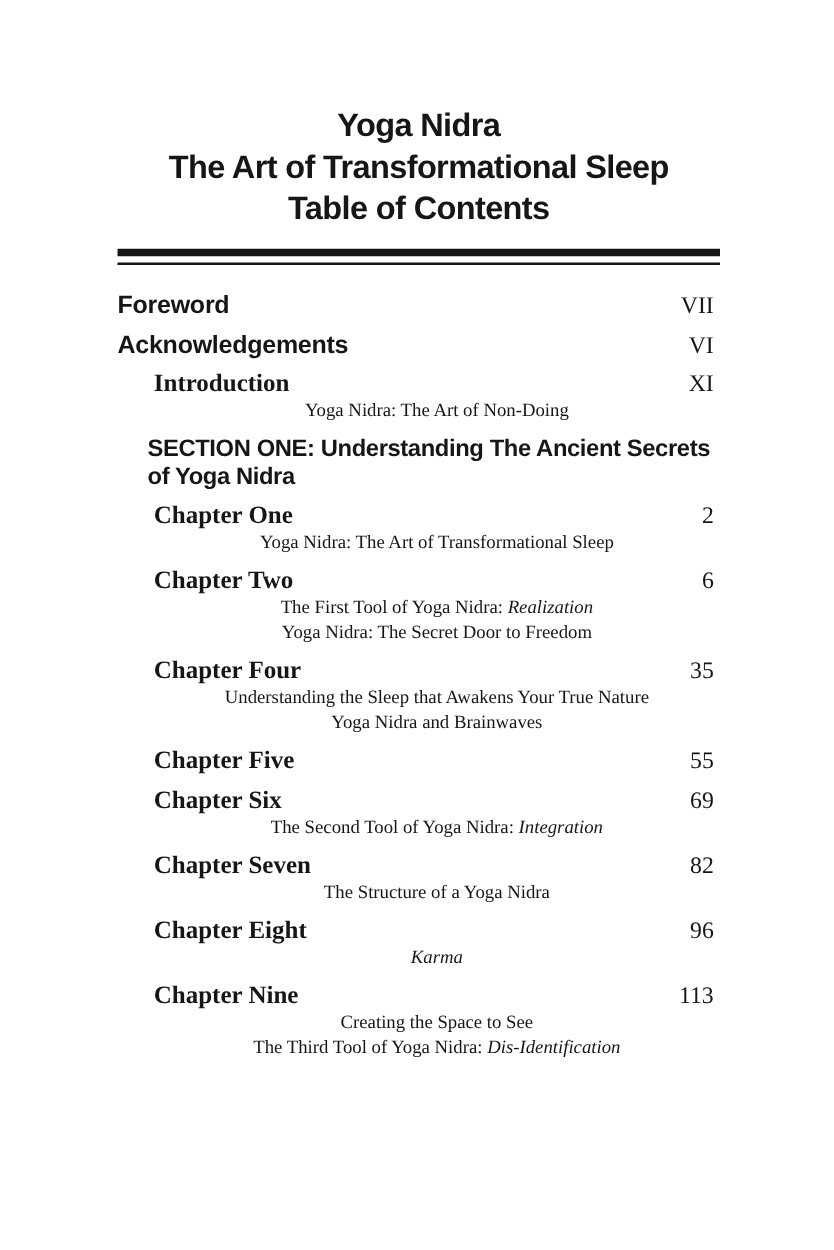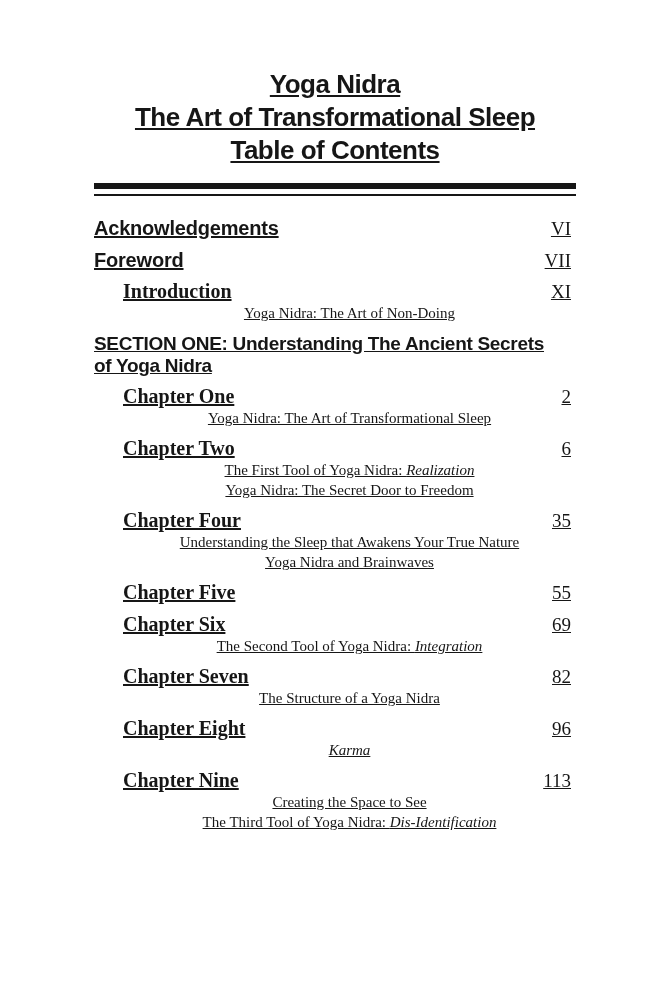--- a/index.html
+++ b/index.html
@@ -10,23 +10,22 @@
     color: #161616;
     overflow: hidden;
   }
   .page {
     position: relative;
     width: 667px; height: 1000px;
     background: #ffffff;
   }
   .content {
     position: absolute;
-    left: 94px; top: 68px;
+    left: 94px; top: 84px;
     width: 482px;
-    text-decoration: underline;
   }
   .book-title {
     text-align: center;
     font-family: "Liberation Sans", sans-serif;
     font-weight: 700;
     font-size: 26px;
     line-height: 33px;
     letter-spacing: -0.5px;
     color: #161616;
     margin-bottom: 16px;
@@ -63,21 +62,21 @@
   }
 
   .section {
     font-family: "Liberation Sans", sans-serif;
     font-weight: 700;
     font-size: 19px;
     line-height: 22px;
     letter-spacing: -0.3px;
     margin: 10px 0 9px 0;
   }
-  .section-line { white-space: nowrap; }
+  .section-line { white-space: nowrap; margin-left: 24px; }
 
   .entry.chapter {
     padding-left: 29px;
     margin-bottom: 10px;
     text-align: center;
   }
   .entry.chapter .etitle {
     font-family: "Liberation Serif", serif;
     font-weight: 700;
     font-size: 20px;
@@ -106,28 +105,28 @@
     </div>
 
     <div class="rules">
       <div class="rule-thick"></div>
       <div class="rule-thin"></div>
     </div>
 
     <div class="toc-list">
         <div class="entry front">
           <div class="row">
+            <span class="etitle">Foreword</span>
+            <span class="pagenum">VII</span>
+          </div>
+        </div>
+        <div class="entry front">
+          <div class="row">
             <span class="etitle">Acknowledgements</span>
             <span class="pagenum">VI</span>
-          </div>
-        </div>
-        <div class="entry front">
-          <div class="row">
-            <span class="etitle">Foreword</span>
-            <span class="pagenum">VII</span>
           </div>
         </div>
         <div class="entry chapter">
           <div class="row">
             <span class="etitle">Introduction</span>
             <span class="pagenum">XI</span>
           </div>
           <div class="subtitle"><span>Yoga Nidra: The Art of Non-Doing</span></div>
         </div>
         <div class="section">

